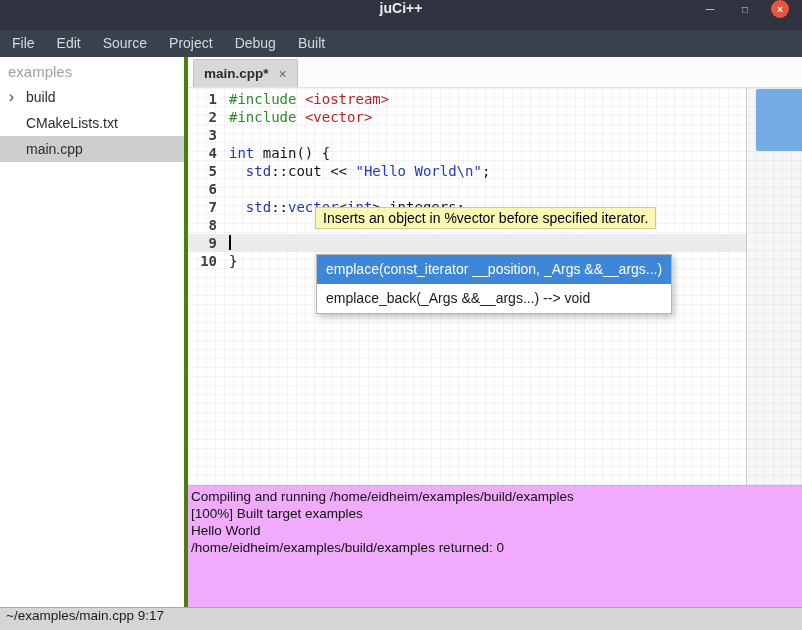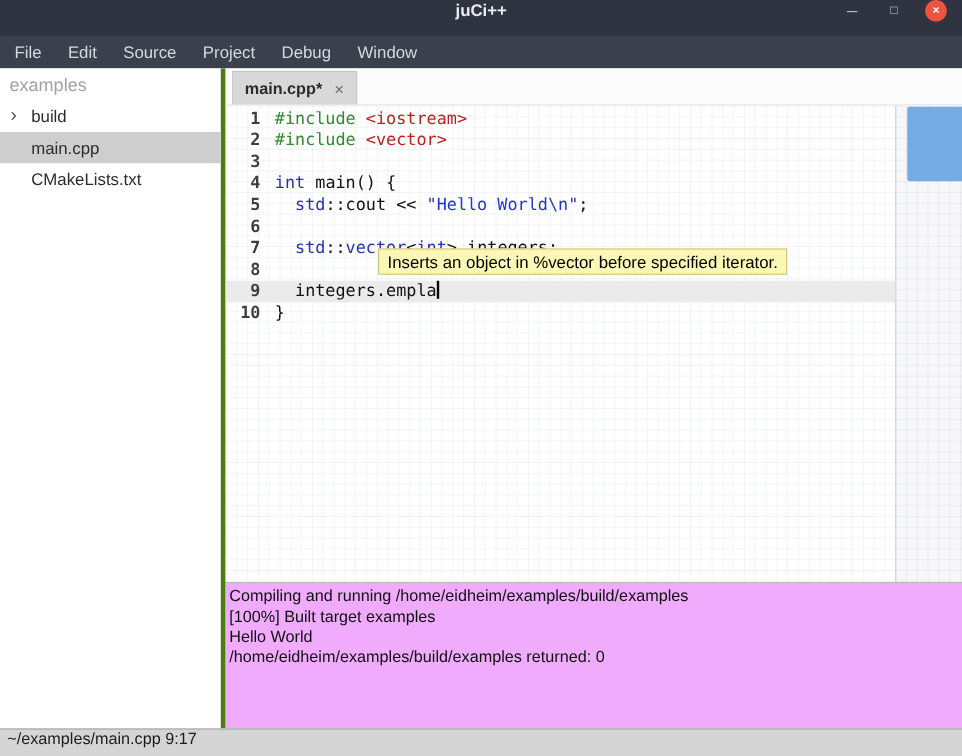--- a/index.html
+++ b/index.html
@@ -88,39 +88,39 @@
         </span>
       </div>
   </div>
 
   <div class="menubar" id="menubar">
       <div class="menu-item">File</div>
       <div class="menu-item">Edit</div>
       <div class="menu-item">Source</div>
       <div class="menu-item">Project</div>
       <div class="menu-item">Debug</div>
-      <div class="menu-item">Window</div>
+      <div class="menu-item">Built</div>
     </div>
 
   <div class="main">
 
     <div class="sidebar">
       <div class="side-header">examples</div>
       <div id="side-list">
           <div class="side-row">
             <span class="chevron">›</span>
             <span class="side-label">build</span>
           </div>
+          <div class="side-row">
+            <span class="chevron"></span>
+            <span class="side-label">CMakeLists.txt</span>
+          </div>
           <div class="side-row selected">
             <span class="chevron"></span>
             <span class="side-label">main.cpp</span>
-          </div>
-          <div class="side-row">
-            <span class="chevron"></span>
-            <span class="side-label">CMakeLists.txt</span>
           </div>
         </div>
     </div>
 
     <div class="right-col">
 
       <div class="tabbar" id="tabs">
           <div class="tab active">
             <span class="tab-label">main.cpp*</span>
             <span class="tab-close">×</span>
@@ -132,24 +132,28 @@
         <div class="map-slider"></div>
         <div class="code-lines" id="code-lines">
             <div class="code-line"><span class="gutter-num">1</span><span class="code-text"><span class="tok s-preproc">#include</span><span class="tok s-plain"> </span><span class="tok s-include">&lt;iostream&gt;</span></span></div>
             <div class="code-line"><span class="gutter-num">2</span><span class="code-text"><span class="tok s-preproc">#include</span><span class="tok s-plain"> </span><span class="tok s-include">&lt;vector&gt;</span></span></div>
             <div class="code-line"><span class="gutter-num">3</span><span class="code-text"></span></div>
             <div class="code-line"><span class="gutter-num">4</span><span class="code-text"><span class="tok s-keyword">int</span><span class="tok s-plain"> main() {</span></span></div>
             <div class="code-line"><span class="gutter-num">5</span><span class="code-text"><span class="tok s-plain">  </span><span class="tok s-type">std</span><span class="tok s-plain">::cout &lt;&lt; </span><span class="tok s-string">"Hello World\n"</span><span class="tok s-plain">;</span></span></div>
             <div class="code-line"><span class="gutter-num">6</span><span class="code-text"></span></div>
             <div class="code-line"><span class="gutter-num">7</span><span class="code-text"><span class="tok s-plain">  </span><span class="tok s-type">std</span><span class="tok s-plain">::</span><span class="tok s-type">vector</span><span class="tok s-plain">&lt;</span><span class="tok s-keyword">int</span><span class="tok s-plain">&gt;</span><span class="tok s-plain"> integers;</span></span></div>
             <div class="code-line"><span class="gutter-num">8</span><span class="code-text"></span></div>
-            <div class="code-line current"><span class="gutter-num">9</span><span class="code-text"><span class="tok s-plain">  integers.empla</span><span class="caret"></span></span></div>
+            <div class="code-line current"><span class="gutter-num">9</span><span class="code-text"><span class="caret"></span></span></div>
             <div class="code-line"><span class="gutter-num">10</span><span class="code-text"><span class="tok s-plain">}</span></span></div>
           </div>
         <div class="tooltip">Inserts an object in %vector before specified iterator.</div>
+        <div class="completion" id="completion-list">
+            <div class="comp-item selected">emplace(const_iterator __position, _Args &amp;&amp;__args...)</div>
+            <div class="comp-item">emplace_back(_Args &amp;&amp;__args...) --&gt; void</div>
+          </div>
       </div>
 
       <div class="terminal">
         <div id="terminal-lines">
             <div class="term-line">Compiling and running /home/eidheim/examples/build/examples</div>
             <div class="term-line">[100%] Built target examples</div>
             <div class="term-line">Hello World</div>
             <div class="term-line">/home/eidheim/examples/build/examples returned: 0</div>
           </div>
       </div>

